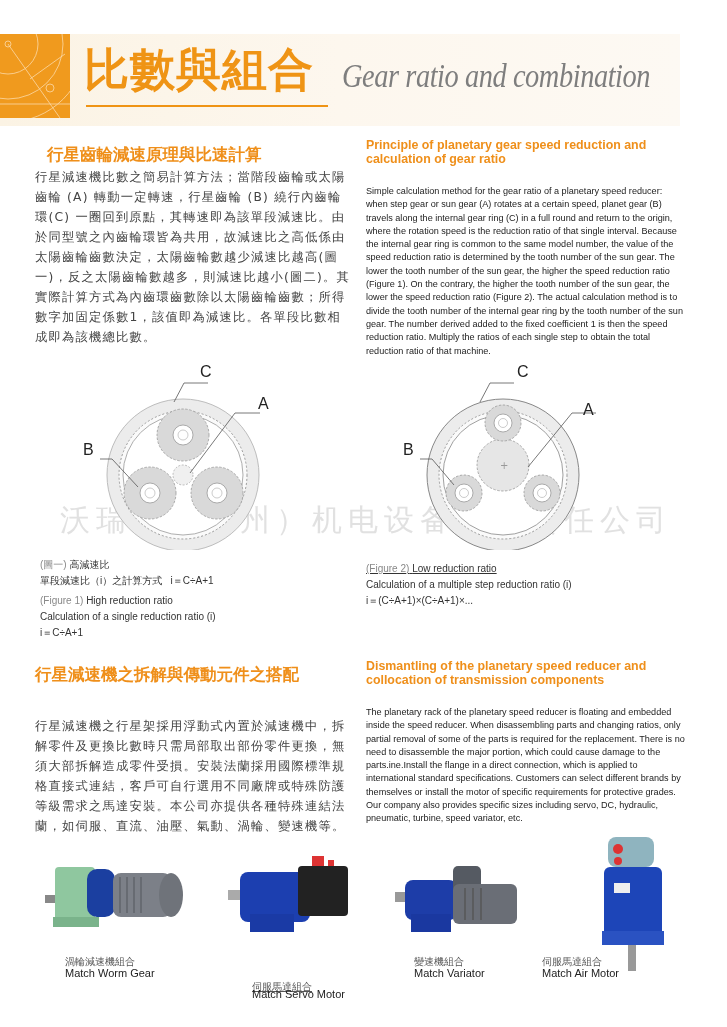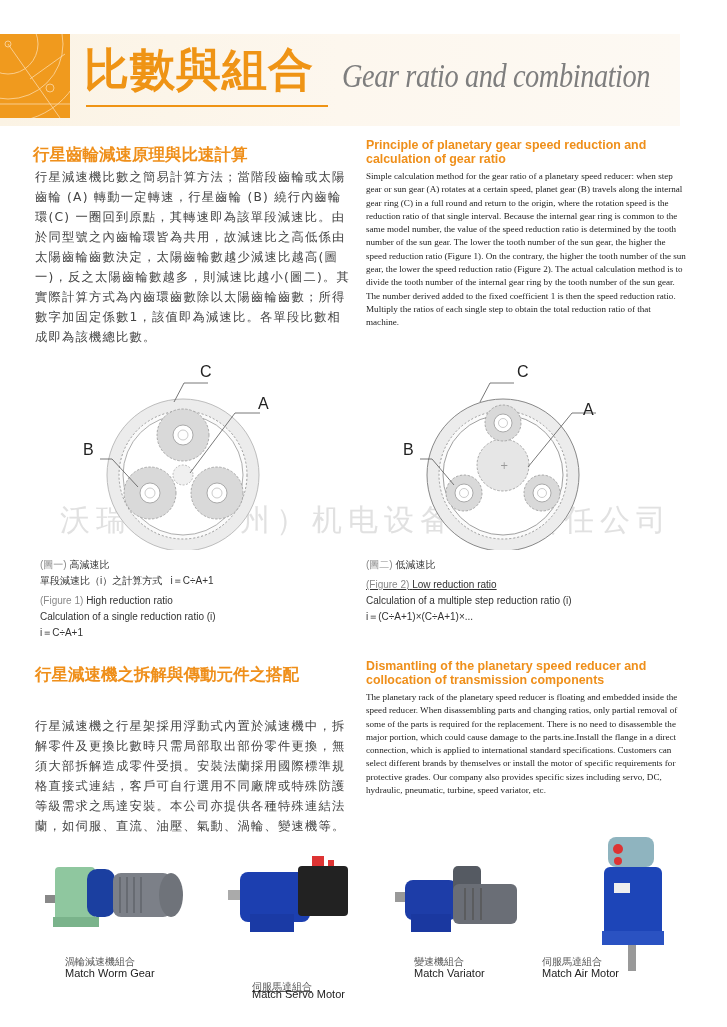--- a/index.html
+++ b/index.html
@@ -13,21 +13,21 @@
   .title-zh { position: absolute; left: 84px; top: 8px; font-family: "DejaVu Sans", sans-serif; font-weight: bold;
     font-size: 45px; color: #ef9415; letter-spacing: 1px; line-height: 56px; }
   .title-underline { position: absolute; left: 86px; top: 71px; width: 242px; height: 2px; background: #ef9415; }
   .title-en { position: absolute; left: 342px; top: 22px; font-family: "Liberation Serif", serif; font-style: italic;
     font-size: 33px; color: #7e7e7e; letter-spacing: -0.5px; line-height: 40px; transform: scaleX(0.86); transform-origin: left center; white-space: nowrap; }
 
   .h-zh { position: absolute; font-size: 16.5px; font-weight: bold; color: #ef8f1a; line-height: 20px; white-space: nowrap; }
   .p-zh { position: absolute; font-size: 12.3px; color: #444; line-height: 20px; letter-spacing: 1.2px; }
   .h-en { position: absolute; font-family: "Liberation Sans", sans-serif; font-weight: bold; font-size: 12.4px;
     color: #ef8f1a; line-height: 13.5px; }
-  .p-en { position: absolute; font-family: Liberation Serif, serif; font-size: 9.1px; color: #222; line-height: 13.3px; }
+  .p-en { position: absolute; font-family: Liberation Sans, sans-serif; font-size: 9.1px; color: #222; line-height: 13.3px; margin-top: 15px; }
 
   .diagram { position: absolute; }
   .lbl { position: absolute; font-family: "Liberation Sans", sans-serif; font-size: 16px; color: #222; }
 
   .watermark { position: absolute; left: 60px; top: 500px; width: 620px; font-size: 30px; color: rgba(200,200,200,0.55);
     letter-spacing: 6px; white-space: nowrap; font-family: "DejaVu Sans", sans-serif; font-weight: 200; }
 
   .cap { position: absolute; font-family: "Liberation Sans", sans-serif; font-size: 10px; line-height: 16px; color: #333; white-space: nowrap; }
   .cap .grey { color: #888; }
 
@@ -51,21 +51,21 @@
         <line x1="30" y1="45" x2="65" y2="20"></line>
         <line x1="0" y1="70" x2="70" y2="70"></line>
       </g>
     </svg>
   </div>
   <div class="title-zh">比數與組合</div>
   <div class="title-underline"></div>
   <div class="title-en">Gear ratio and combination</div>
 </div>
 
-<div class="h-zh" style="left:33px; top:145px;">行星齒輪減速原理與比速計算</div>
+<div class="h-zh" style="left:47px; top:145px;">行星齒輪減速原理與比速計算</div>
 <div class="p-zh" style="left:35px; top:167px; width:318px;">行星減速機比數之簡易計算方法；當階段齒輪或太陽齒輪 (A) 轉動一定轉速，行星齒輪 (B) 繞行內齒輪環(C) 一圈回到原點，其轉速即為該單段減速比。由於同型號之內齒輪環皆為共用，故減速比之高低係由太陽齒輪齒數決定，太陽齒輪數越少減速比越高(圖一)，反之太陽齒輪數越多，則減速比越小(圖二)。其實際計算方式為內齒環齒數除以太陽齒輪齒數；所得數字加固定係數1，該值即為減速比。各單段比數相成即為該機總比數。</div>
 
 <div class="h-en" style="left:366px; top:139px; width:320px;">Principle of planetary gear speed reduction and calculation of gear ratio</div>
 <div class="p-en" style="left:366px; top:170px; width:320px;">Simple calculation method for the gear ratio of a planetary speed reducer: when step gear or sun gear (A) rotates at a certain speed, planet gear (B) travels along the internal gear ring (C) in a full round and return to the origin, where the rotation speed is the reduction ratio of that single interval. Because the internal gear ring is common to the same model number, the value of the speed reduction ratio is determined by the tooth number of the sun gear. The lower the tooth number of the sun gear, the higher the speed reduction ratio (Figure 1). On the contrary, the higher the tooth number of the sun gear, the lower the speed reduction ratio (Figure 2). The actual calculation method is to divide the tooth number of the internal gear ring by the tooth number of the sun gear. The number derived added to the fixed coefficient 1 is then the speed reduction ratio. Multiply the ratios of each single step to obtain the total reduction ratio of that machine.</div>
 
 <div class="watermark">沃瑞垭（温州）机电设备有限责任公司</div>
 
 <div class="diagram" style="left:100px; top:365px; width:200px; height:185px;">
   <svg width="200" height="185" viewBox="0 0 200 185">
     <circle cx="83" cy="110" r="76" fill="#ececec" stroke="#bdbdbd" stroke-width="1"></circle>
@@ -139,21 +139,20 @@
 
 <div class="cap" style="left:40px; top:557px;">
   <div><span class="grey">(圖一)</span> <span>高減速比</span></div>
   <div><span>單段減速比（i）之計算方式</span>&nbsp;&nbsp;&nbsp;<span>i＝C÷A+1</span></div>
   <div style="margin-top:4px;"><span class="grey">(Figure 1)</span> <span>High reduction ratio</span></div>
   <div>Calculation of a single reduction ratio (i)</div>
   <div>i＝C÷A+1</div>
 </div>
 
 <div class="cap" style="left:366px; top:557px;">
-  <div><span class="grey">(圖二)</span> <span>低減速比</span></div>
   <div style="margin-top:4px;text-decoration:underline;"><span class="grey">(Figure 2)</span> <span>Low reduction ratio</span></div>
   <div>Calculation of a multiple step reduction ratio (i)</div>
   <div>i＝(C÷A+1)×(C÷A+1)×...</div>
 </div>
 
 <div class="h-zh" style="left:35px; top:665px;">行星減速機之拆解與傳動元件之搭配</div>
 <div class="p-zh" style="left:35px; top:688px; width:318px;margin-top:28px;">行星減速機之行星架採用浮動式內置於減速機中，拆解零件及更換比數時只需局部取出部份零件更換，無須大部拆解造成零件受損。安裝法蘭採用國際標準規格直接式連結，客戶可自行選用不同廠牌或特殊防護等級需求之馬達安裝。本公司亦提供各種特殊連結法蘭，如伺服、直流、油壓、氣動、渦輪、變速機等。</div>
 
 <div class="h-en" style="left:366px; top:660px; width:320px;">Dismantling of the planetary speed reducer and collocation of transmission components</div>
 <div class="p-en" style="left:366px; top:691px; width:320px;">The planetary rack of the planetary speed reducer is floating and embedded inside the speed reducer. When disassembling parts and changing ratios, only partial removal of some of the parts is required for the replacement. There is no need to disassemble the major portion, which could cause damage to the parts.ine.Install the flange in a direct connection, which is applied to international standard specifications. Customers can select different brands by themselves or install the motor of specific requirements for protective grades. Our company also provides specific sizes including servo, DC, hydraulic, pneumatic, turbine, speed variator, etc.</div>

